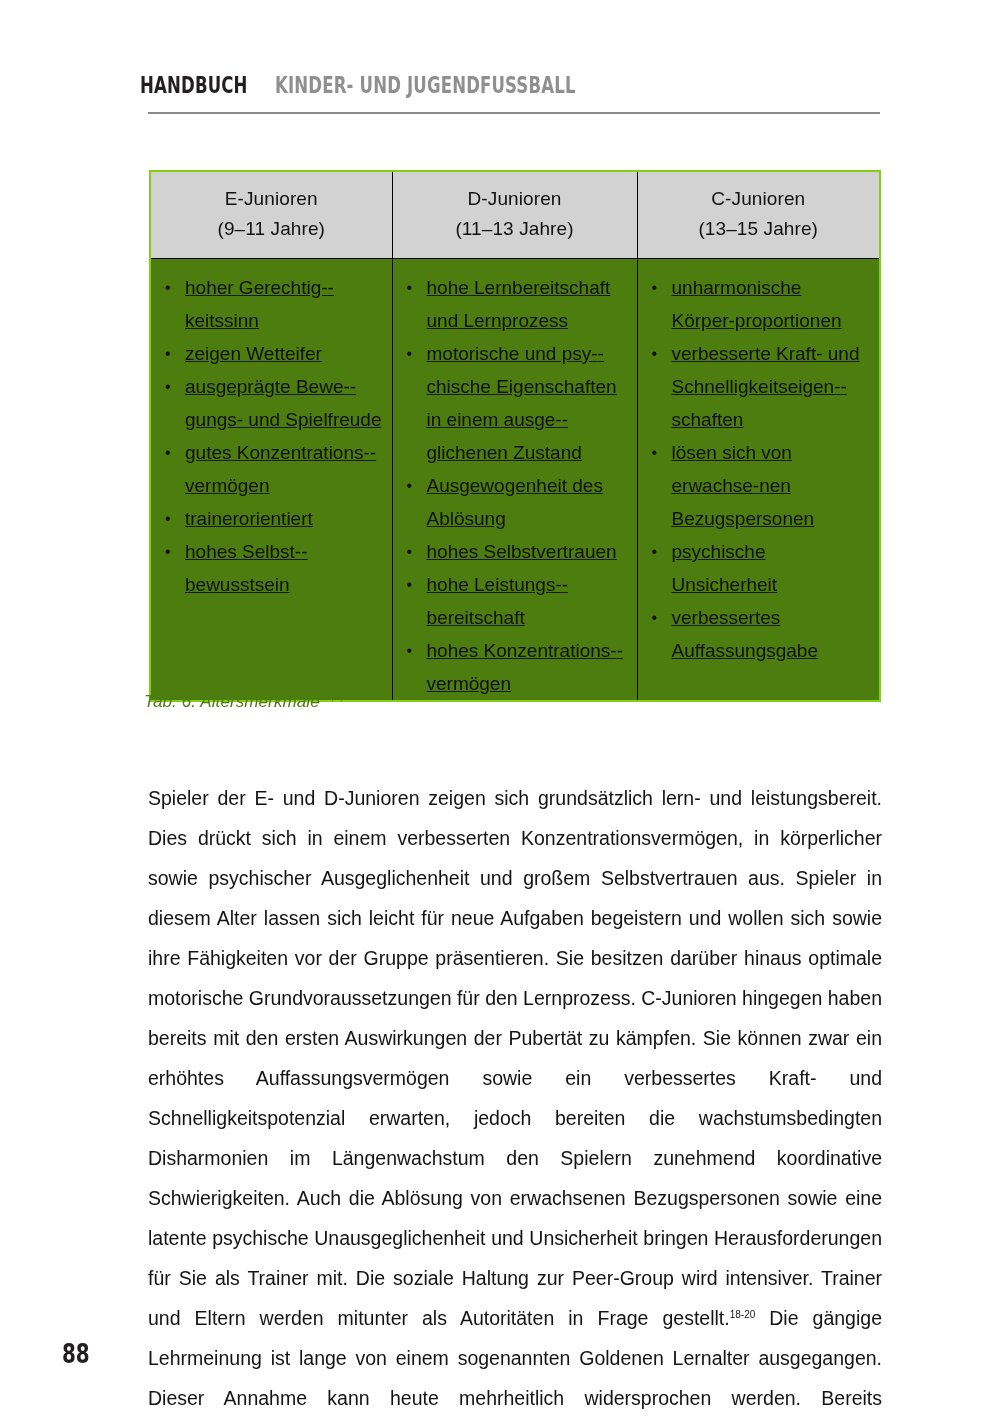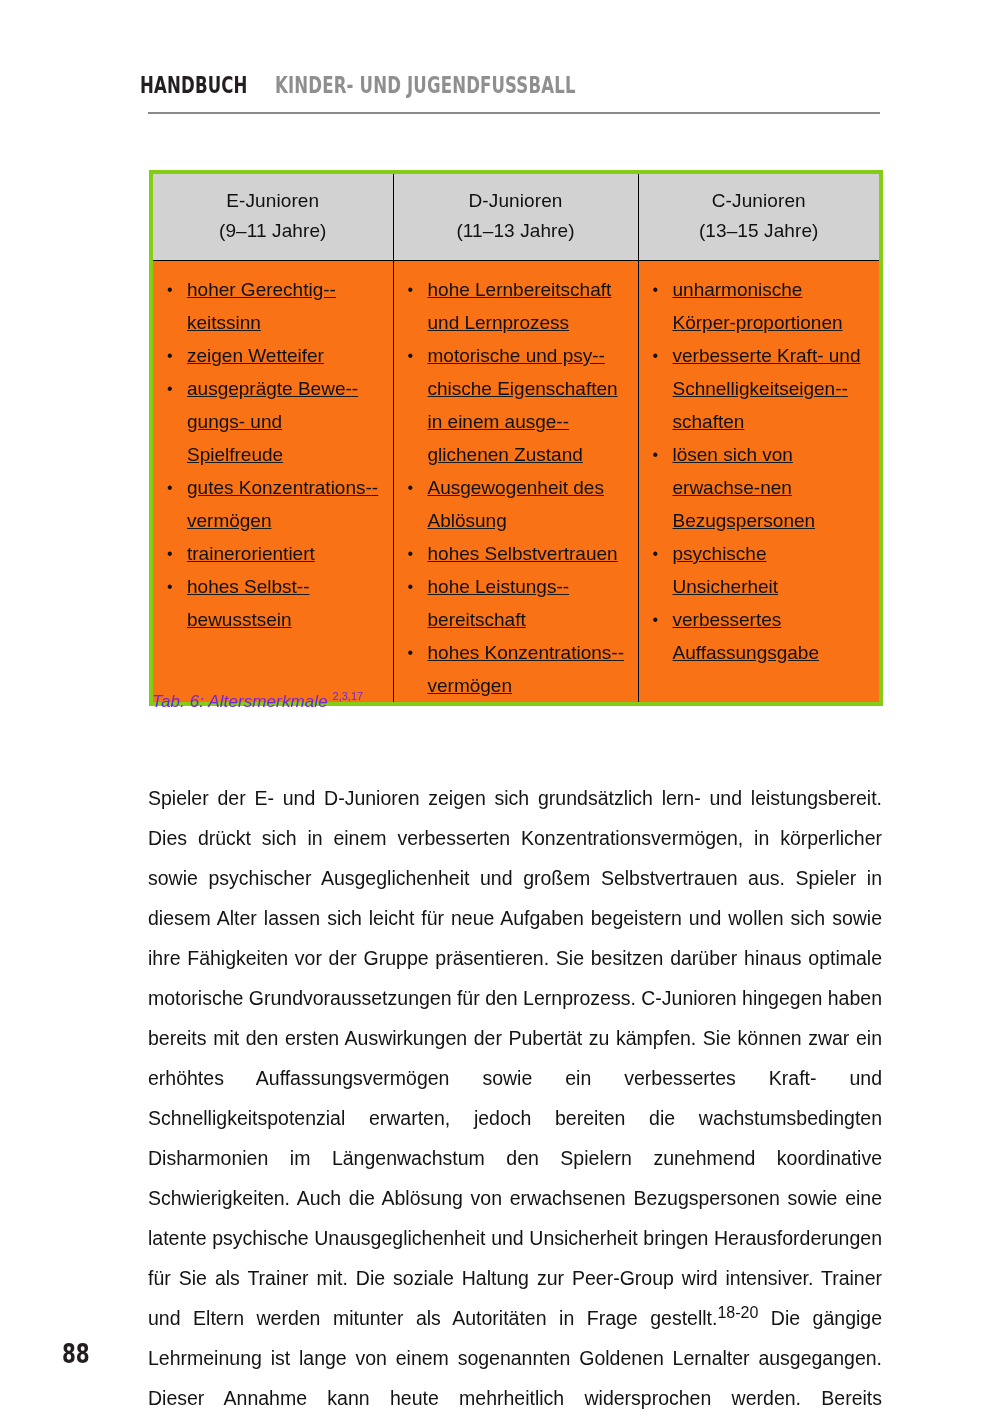--- a/index.html
+++ b/index.html
@@ -44,24 +44,24 @@
     height: 2px;
     background: #8a8a8a;
   }
 
   
   #age-table {
     position: absolute;
     left: 149px;
     top: 170px;
     width: 730px;
-    border: 4px solid #84cc16;
+    border: 2px solid #84cc16;
     border-collapse: collapse;
     table-layout: fixed;
-    background: #f97316;
+    background: #4d7c0f;
   }
   #age-table col.c1 { width: 242px; }
   #age-table col.c2 { width: 245px; }
   #age-table col.c3 { width: 243px; }
 
   #age-table th,
   #age-table td {
     border: 1.5px solid #000000;
     vertical-align: top;
     padding: 0;
@@ -103,25 +103,25 @@
     left: 4px;
     top: 0;
     font-size: 16px;
     line-height: 33px;
     color: #111111;
   }
 
   
   #table-caption {
     position: absolute;
-    left: 152px;
+    left: 144px;
     top: 690px;
     font-size: 17px;
     font-style: italic;
-    color: #6d28d9;
+    color: #4d7c0f;
     letter-spacing: 0.1px;
   }
   #table-caption sup {
     font-size: 11px;
     font-style: normal;
     vertical-align: super;
     letter-spacing: 0;
   }
 
   
@@ -131,21 +131,21 @@
     top: 758px;
     width: 734px;
     font-size: 19.5px;
     line-height: 40px;
     text-align: justify;
     text-justify: inter-word;
     color: #131313;
     hyphens: manual;
   }
   #body-copy sup {
-    font-size: 16px;
+    font-size: 10px;
     vertical-align: super;
     line-height: 0;
   }
 
   
   #folio {
     position: absolute;
     left: 62px;
     top: 1338px;
     font-family: "DejaVu Sans Condensed", "Liberation Sans Narrow", "Liberation Sans", sans-serif;

